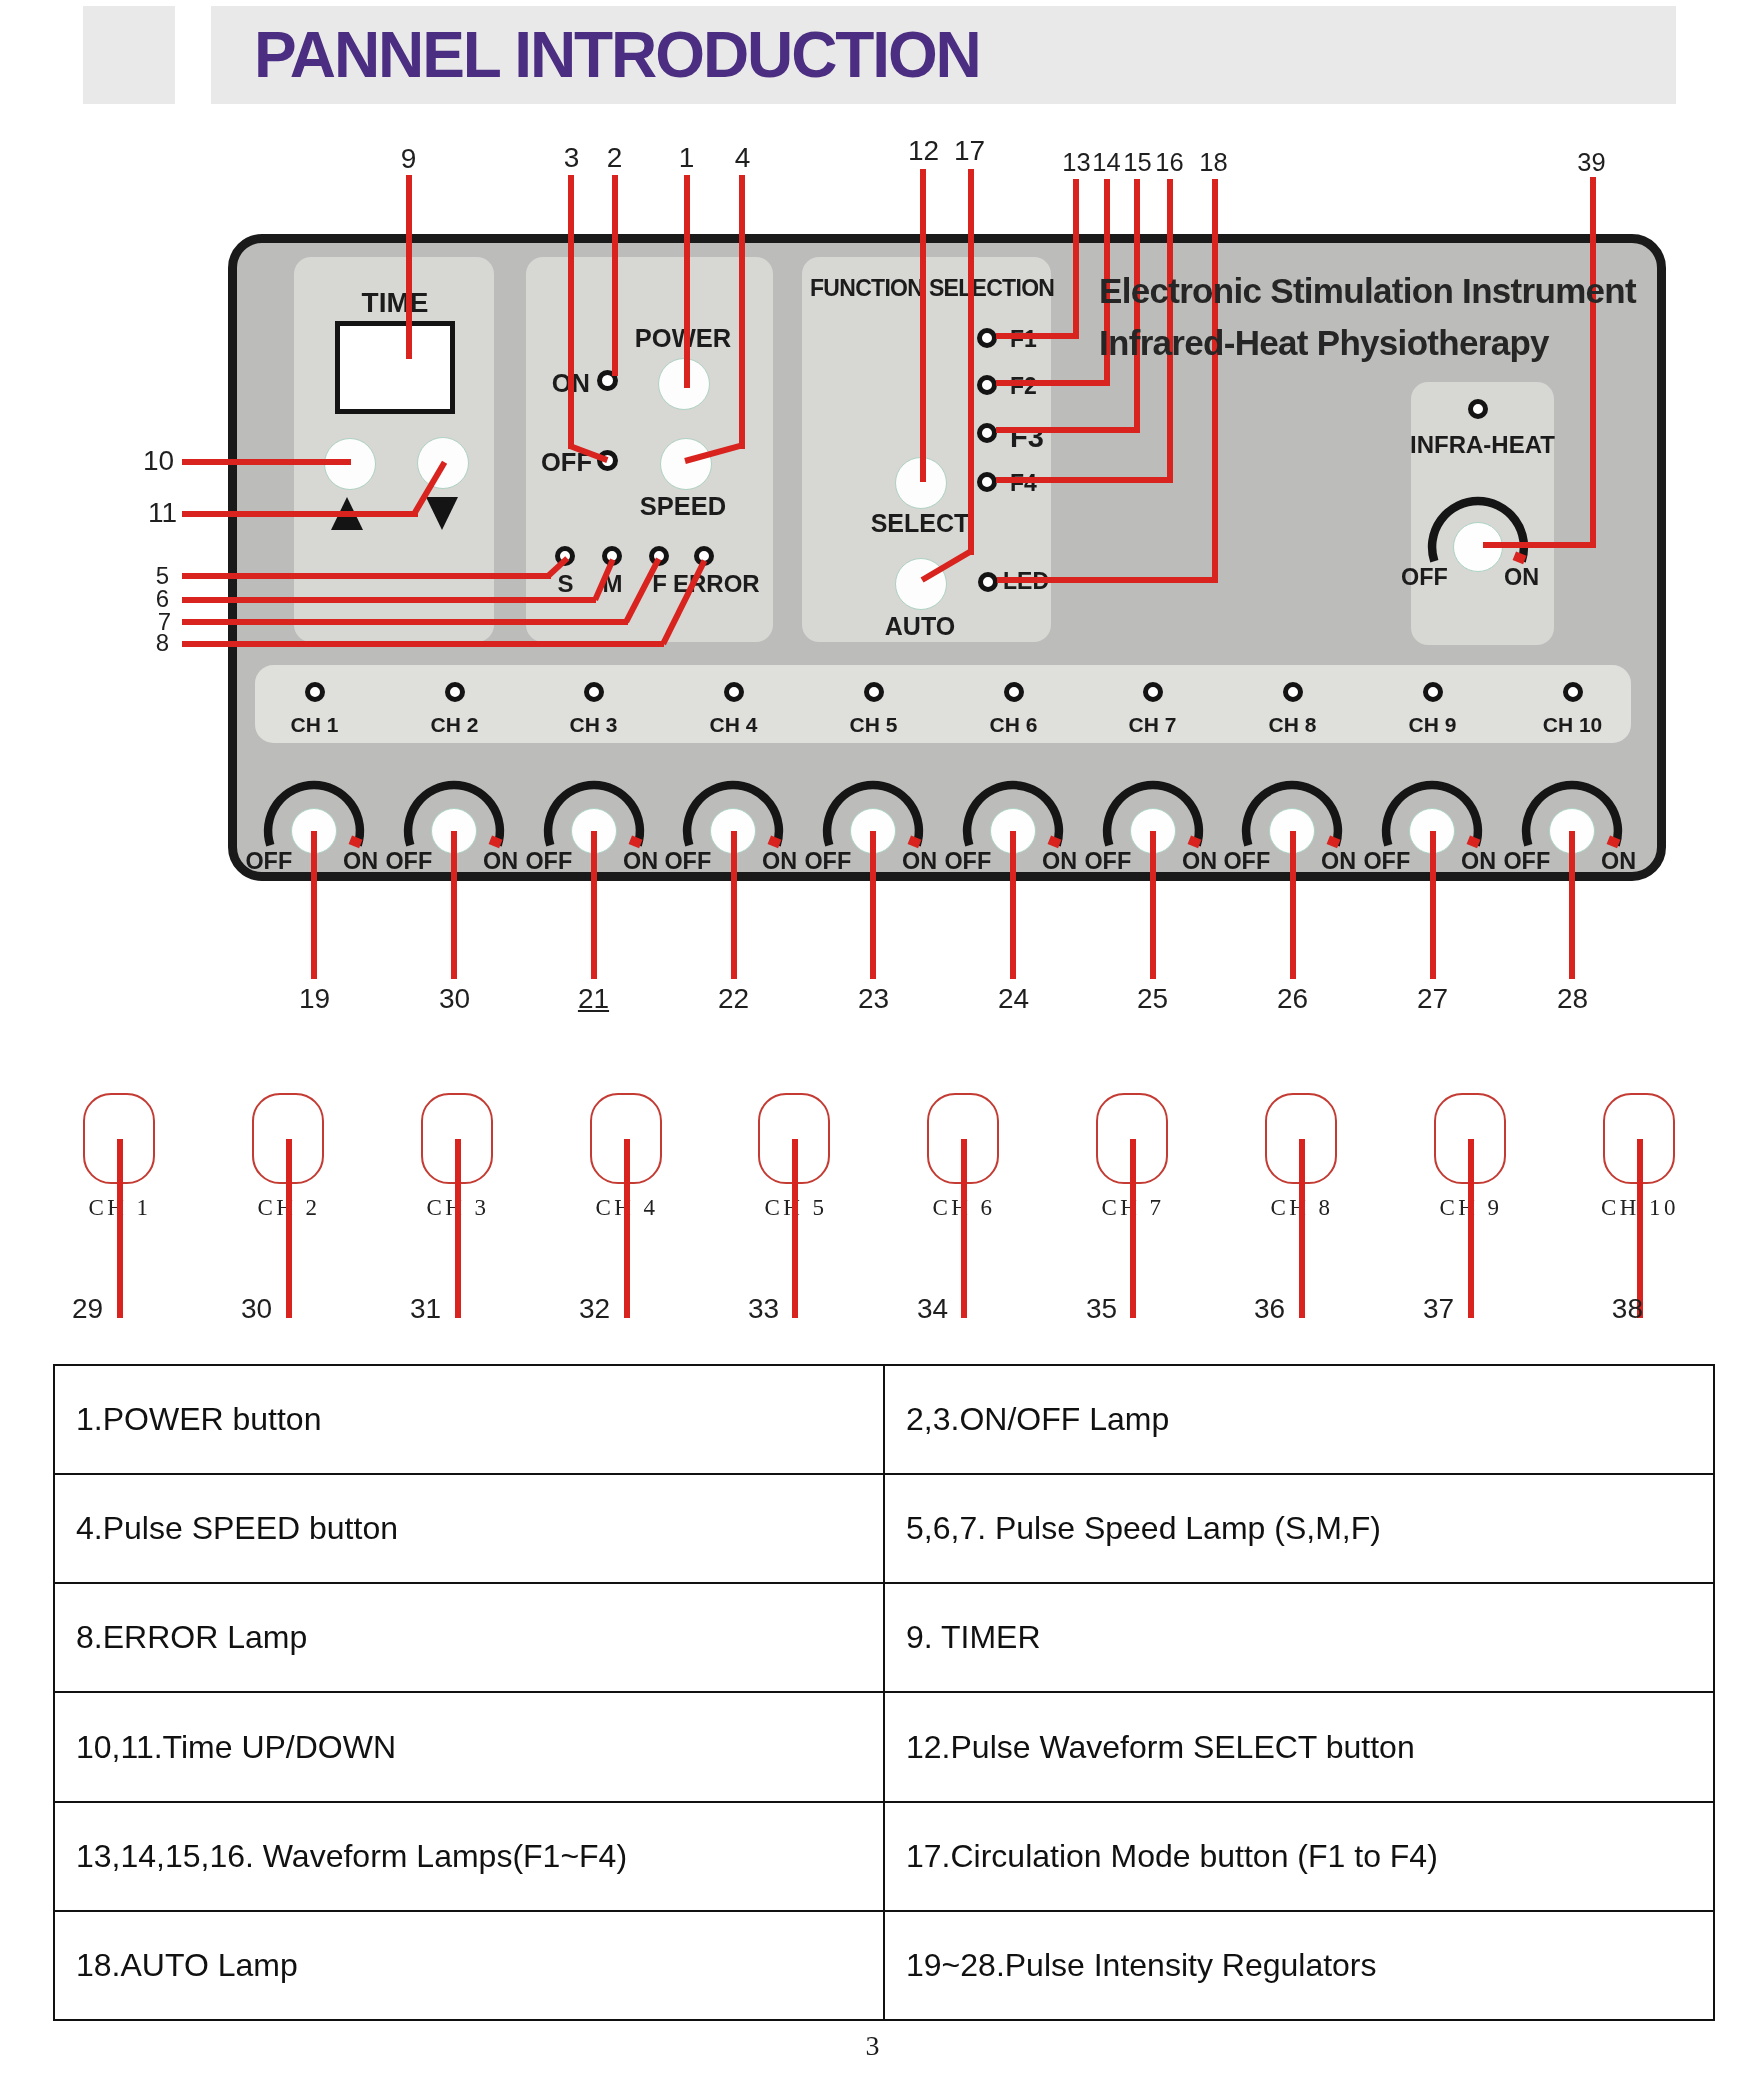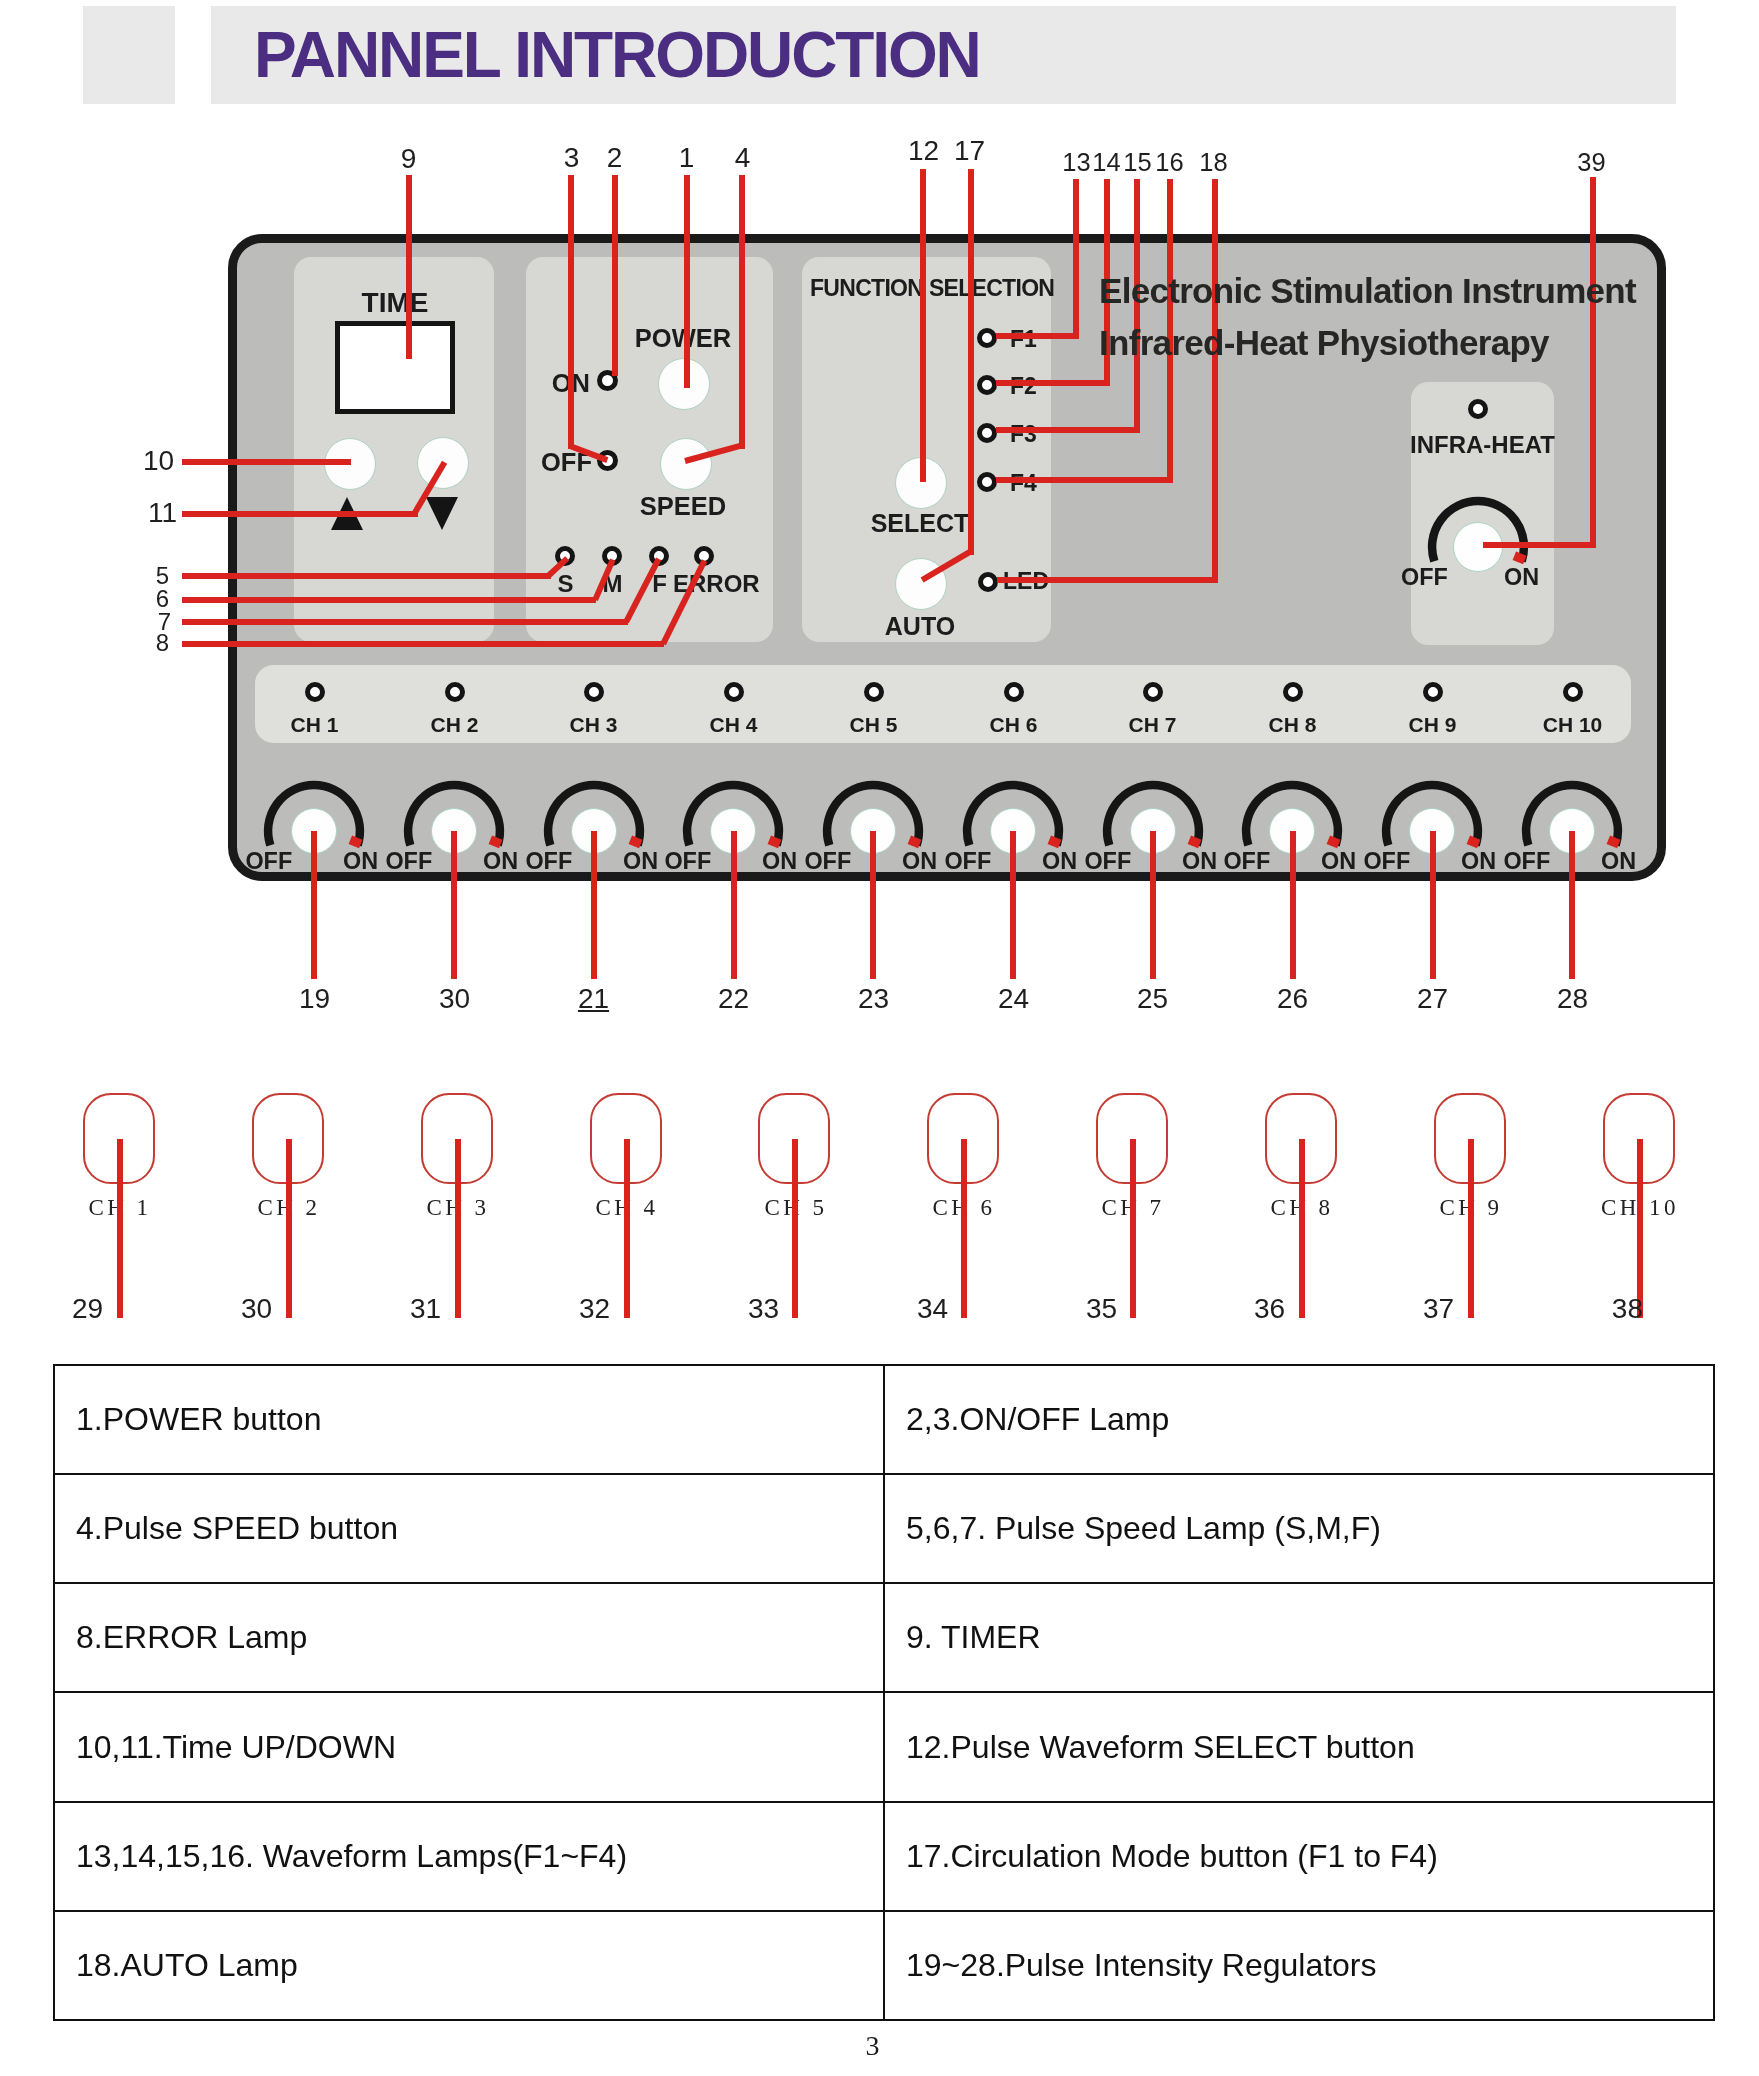--- a/index.html
+++ b/index.html
@@ -102,21 +102,21 @@
   <div class="plabel c" style="left:638px;top:570px;width:43px;font-size:24px;">F</div>
   <div class="plabel c" style="left:673px;top:570px;width:85px;font-size:24px;">ERROR</div>
 
   <div class="plabel c" style="left:810px;top:275px;width:234px;font-size:23px;letter-spacing:-0.7px;">FUNCTION SELECTION</div>
   <div class="lamp sm" style="left:977px;top:328px;"></div>
   <div class="lamp sm" style="left:977px;top:375px;"></div>
   <div class="lamp sm" style="left:977px;top:423px;"></div>
   <div class="lamp sm" style="left:977px;top:472px;"></div>
   <div class="plabel" style="left:1010px;top:326px;font-size:23px;">F1</div>
   <div class="plabel" style="left:1010px;top:373px;font-size:23px;">F2</div>
-  <div class="plabel" style="left:1010px;top:421px;font-size:23px;">F3</div>
+  <div class="plabel" style="left:1010px;top:421px;font-size:29px;">F3</div>
   <div class="plabel" style="left:1010px;top:470px;font-size:23px;">F4</div>
   <div class="btn" style="left:895px;top:457px;"></div>
   <div class="plabel c" style="left:863px;top:509px;width:114px;font-size:25px;">SELECT</div>
   <div class="btn" style="left:895px;top:558px;"></div>
   <div class="plabel c" style="left:863px;top:612px;width:114px;font-size:25px;">AUTO</div>
   <div class="lamp sm" style="left:978px;top:572px;"></div>
   <div class="plabel" style="left:1003px;top:568px;font-size:23px;">LED</div>
 
   <div class="device-title">
     <span style="display:block;">Electronic Stimulation Instrument</span>

